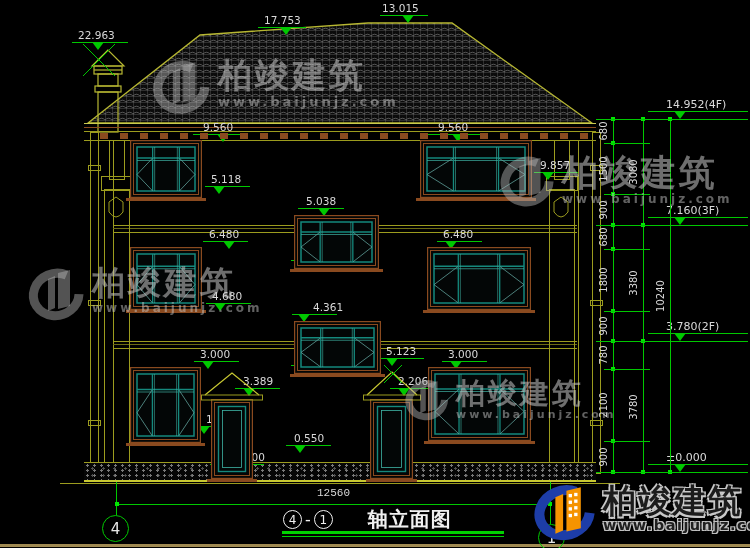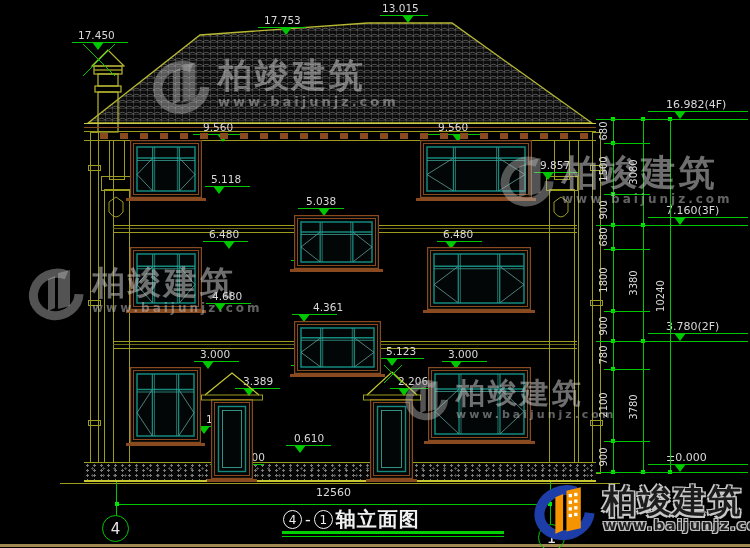--- a/index.html
+++ b/index.html
@@ -1,28 +1,28 @@
 <!DOCTYPE html>
 <html><head>
 <meta charset="utf-8">
 <style>
   html,body{margin:0;padding:0;background:#000;}
   #stage{position:relative;width:750px;height:548px;background:#000;overflow:hidden;
          font-family:"DejaVu Sans",sans-serif;}
   .abs{position:absolute;}
-  .lbl{position:absolute;color:#d9d9d9;font-size:10.5px;line-height:12px;white-space:nowrap;}
+  .lbl{position:absolute;color:#d9d9d9;font-size:10.5px;line-height:12px;white-space:nowrap;font-family:Liberation Mono, monospace;}
   .dimline{position:absolute;background:#00c800;}
   .dot{position:absolute;width:3.5px;height:3.5px;background:#00e800;}
   .oline{position:absolute;background:#9c9c1e;}
   .circ-axis{position:absolute;border:1.5px solid #00c800;border-radius:50%;width:25px;height:25px;
              display:flex;align-items:center;justify-content:center;color:#e6e6e6;font-size:15px;}
   .title-row{position:absolute;display:flex;align-items:center;gap:3px;color:#f0f0f0;}
   .circ-num{display:inline-flex;width:17px;height:17px;border:1.3px solid #f0f0f0;border-radius:50%;
             align-items:center;justify-content:center;font-size:12px;flex:0 0 auto;}
-  .title-name{font-size:20px;font-weight:bold;letter-spacing:1px;}
+  .title-name{font-size:20px;font-weight:bold;letter-spacing:1px;margin-left:32px;}
   .logo-text1{font-size:33px;font-weight:900;color:#1c1c1c;letter-spacing:2px;line-height:1.0;
      text-shadow:-1.5px -1.5px 0 #c8c8c8,1.5px -1.5px 0 #c8c8c8,-1.5px 1.5px 0 #c8c8c8,1.5px 1.5px 0 #c8c8c8;}
   .logo-text2{font-size:14.5px;font-weight:900;color:#202020;letter-spacing:1.5px;
      text-shadow:-1.2px -1.2px 0 #c0c0c0,1.2px -1.2px 0 #c0c0c0,-1.2px 1.2px 0 #c0c0c0,1.2px 1.2px 0 #c0c0c0;}
 </style>
 </head>
 <body>
 
 <div id="stage">
 
@@ -131,21 +131,21 @@
         <rect x="38" y="27" width="3" height="3"></rect>
           <rect x="43" y="26" width="3" height="3"></rect>
       </g>
     </svg>
     <div style="display:flex;flex-direction:column;">
       <span class="logo-text1">柏竣建筑</span>
       <span class="logo-text2">www.baijunjz.com</span>
     </div>
   </div>
 
-<div style="left: 78px; top: 29px; color: rgb(217, 217, 217); font-size: 10.5px; white-space: nowrap; position: absolute;">17.450</div>
+<div style="left: 78px; top: 29px; color: rgb(217, 217, 217); font-size: 10.5px; white-space: nowrap; position: absolute;">22.963</div>
     <div style="left: 72px; top: 42px; width: 56px; height: 1px; background: rgb(0, 200, 0); position: absolute;"></div>
     <div style="left: 92px; top: 42px; width: 0px; height: 0px; border-left: 6px solid transparent; border-right: 6px solid transparent; border-top: 8px solid rgb(0, 200, 0); position: absolute;"></div>
     <div style="left: 264px; top: 14px; color: rgb(217, 217, 217); font-size: 10.5px; white-space: nowrap; position: absolute;">17.753</div>
     <div style="left: 258px; top: 27px; width: 48px; height: 1px; background: rgb(0, 200, 0); position: absolute;"></div>
     <div style="left: 280px; top: 27px; width: 0px; height: 0px; border-left: 6px solid transparent; border-right: 6px solid transparent; border-top: 8px solid rgb(0, 200, 0); position: absolute;"></div>
     <div style="left: 382px; top: 2px; color: rgb(217, 217, 217); font-size: 10.5px; white-space: nowrap; position: absolute;">13.015</div>
     <div style="left: 380px; top: 15px; width: 48px; height: 1px; background: rgb(0, 200, 0); position: absolute;"></div>
     <div style="left: 402px; top: 15px; width: 0px; height: 0px; border-left: 6px solid transparent; border-right: 6px solid transparent; border-top: 8px solid rgb(0, 200, 0); position: absolute;"></div>
     <div style="left: 203px; top: 121px; color: rgb(217, 217, 217); font-size: 10.5px; white-space: nowrap; position: absolute;">9.560</div>
     <div style="left: 193px; top: 134px; width: 52px; height: 1px; background: rgb(0, 200, 0); position: absolute;"></div>
@@ -200,27 +200,27 @@
     <div style="left: 243px; top: 388px; width: 0px; height: 0px; border-left: 6px solid transparent; border-right: 6px solid transparent; border-top: 8px solid rgb(0, 200, 0); position: absolute;"></div>
     <div style="left: 398px; top: 375px; color: rgb(217, 217, 217); font-size: 10.5px; white-space: nowrap; position: absolute;">2.206</div>
     <div style="left: 390px; top: 388px; width: 44px; height: 1px; background: rgb(0, 200, 0); position: absolute;"></div>
     <div style="left: 398px; top: 388px; width: 0px; height: 0px; border-left: 6px solid transparent; border-right: 6px solid transparent; border-top: 8px solid rgb(0, 200, 0); position: absolute;"></div>
     <div style="left: 206px; top: 413px; color: rgb(217, 217, 217); font-size: 10.5px; white-space: nowrap; position: absolute;">1.100</div>
     <div style="left: 196px; top: 426px; width: 44px; height: 1px; background: rgb(0, 200, 0); position: absolute;"></div>
     <div style="left: 198px; top: 426px; width: 0px; height: 0px; border-left: 6px solid transparent; border-right: 6px solid transparent; border-top: 8px solid rgb(0, 200, 0); position: absolute;"></div>
     <div style="left: 446px; top: 420px; color: rgb(217, 217, 217); font-size: 10.5px; white-space: nowrap; position: absolute;">0.900</div>
     <div style="left: 440px; top: 433px; width: 45px; height: 1px; background: rgb(0, 200, 0); position: absolute;"></div>
     <div style="left: 448px; top: 433px; width: 0px; height: 0px; border-left: 6px solid transparent; border-right: 6px solid transparent; border-top: 8px solid rgb(0, 200, 0); position: absolute;"></div>
-    <div style="left: 294px; top: 432px; color: rgb(217, 217, 217); font-size: 10.5px; white-space: nowrap; position: absolute;">0.610</div>
+    <div style="left: 294px; top: 432px; color: rgb(217, 217, 217); font-size: 10.5px; white-space: nowrap; position: absolute;">0.550</div>
     <div style="left: 286px; top: 445px; width: 45px; height: 1px; background: rgb(0, 200, 0); position: absolute;"></div>
     <div style="left: 294px; top: 445px; width: 0px; height: 0px; border-left: 6px solid transparent; border-right: 6px solid transparent; border-top: 8px solid rgb(0, 200, 0); position: absolute;"></div>
     <div style="left: 226px; top: 451px; color: rgb(217, 217, 217); font-size: 10.5px; white-space: nowrap; position: absolute;">±0.000</div>
     <div style="left: 210px; top: 464px; width: 54px; height: 1px; background: rgb(0, 200, 0); position: absolute;"></div>
     <div style="left: 218px; top: 464px; width: 0px; height: 0px; border-left: 6px solid transparent; border-right: 6px solid transparent; border-top: 8px solid rgb(0, 200, 0); position: absolute;"></div>
-    <div style="left: 666px; top: 98px; color: rgb(217, 217, 217); font-size: 11px; white-space: nowrap; position: absolute;">16.982(4F)</div>
+    <div style="left: 666px; top: 98px; color: rgb(217, 217, 217); font-size: 11px; white-space: nowrap; position: absolute;">14.952(4F)</div>
     <div style="left: 648px; top: 111px; width: 100px; height: 1px; background: rgb(0, 200, 0); position: absolute;"></div>
     <div style="left: 674px; top: 111px; width: 0px; height: 0px; border-left: 6px solid transparent; border-right: 6px solid transparent; border-top: 8px solid rgb(0, 200, 0); position: absolute;"></div>
     <div style="left: 666px; top: 204px; color: rgb(217, 217, 217); font-size: 11px; white-space: nowrap; position: absolute;">7.160(3F)</div>
     <div style="left: 648px; top: 217px; width: 100px; height: 1px; background: rgb(0, 200, 0); position: absolute;"></div>
     <div style="left: 674px; top: 217px; width: 0px; height: 0px; border-left: 6px solid transparent; border-right: 6px solid transparent; border-top: 8px solid rgb(0, 200, 0); position: absolute;"></div>
     <div style="left: 666px; top: 320px; color: rgb(217, 217, 217); font-size: 11px; white-space: nowrap; position: absolute;">3.780(2F)</div>
     <div style="left: 648px; top: 333px; width: 100px; height: 1px; background: rgb(0, 200, 0); position: absolute;"></div>
     <div style="left: 674px; top: 333px; width: 0px; height: 0px; border-left: 6px solid transparent; border-right: 6px solid transparent; border-top: 8px solid rgb(0, 200, 0); position: absolute;"></div>
     <div style="left: 666px; top: 451px; color: rgb(217, 217, 217); font-size: 11px; white-space: nowrap; position: absolute;">±0.000</div>
     <div style="left: 648px; top: 464px; width: 100px; height: 1px; background: rgb(0, 200, 0); position: absolute;"></div>

